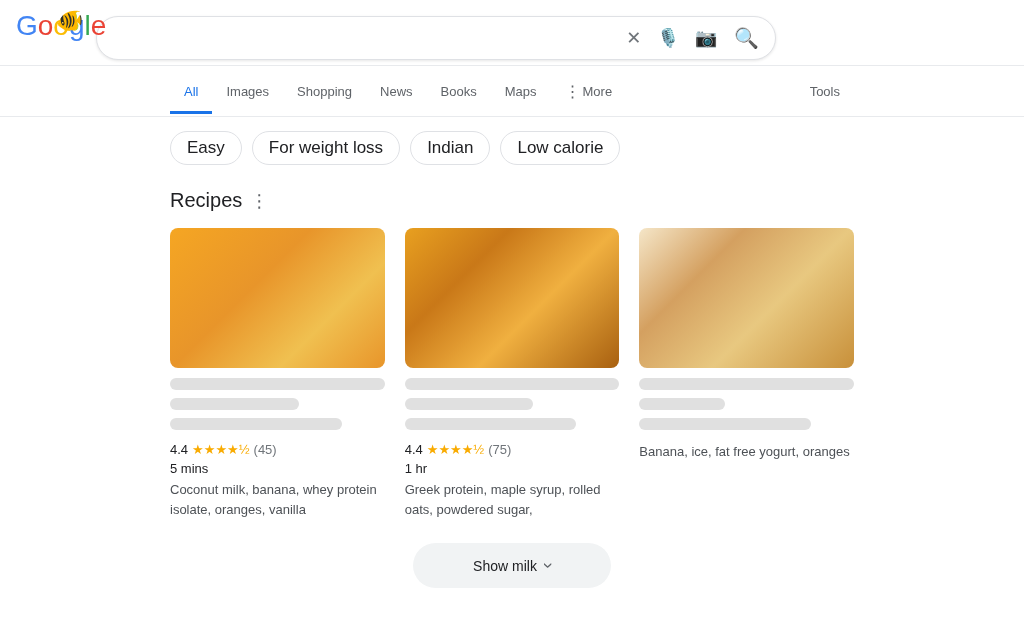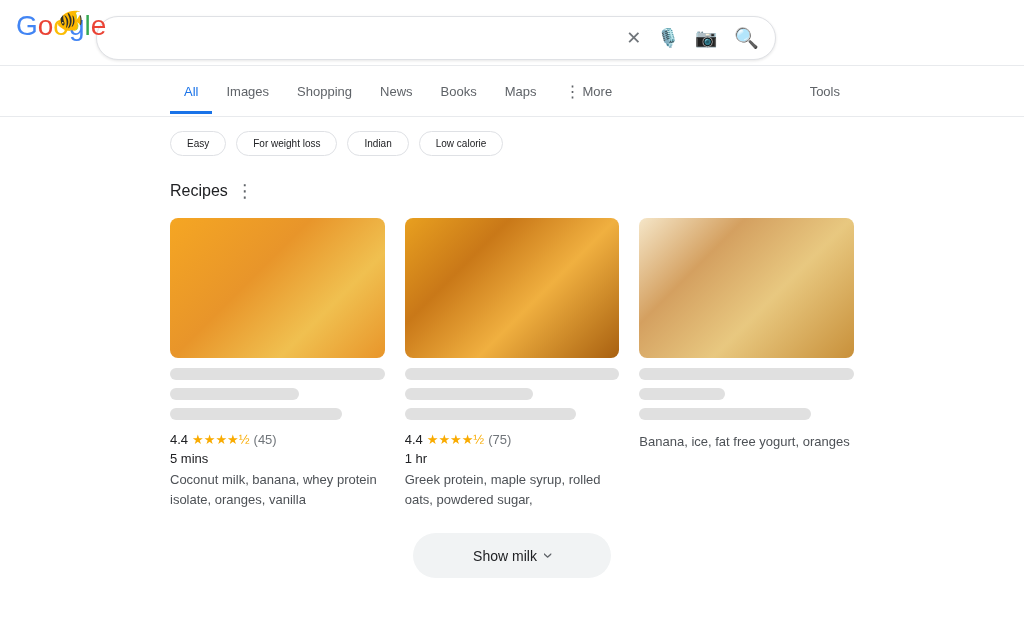--- a/index.html
+++ b/index.html
@@ -27,28 +27,28 @@
     .icon-search { color: #4285F4; font-size: 20px; }
 
     
     .nav-tabs { display: flex; align-items: center; padding: 0 170px; gap: 0; border-bottom: 1px solid #e8eaed; margin-top: 4px; }
     .nav-tab { padding: 12px 14px; font-size: 13px; color: #5f6368; cursor: pointer; border-bottom: 3px solid transparent; white-space: nowrap; text-decoration: none; display: flex; align-items: center; gap: 4px; text-align: right; }
     .nav-tab.active { color: #1a73e8; border-bottom: 3px solid #1a73e8; font-weight: 500; }
     .nav-tab-tools { margin-left: auto; }
 
     
     .filter-chips { display: flex; gap: 10px; padding: 14px 170px; }
-    .chip { border: 1px solid #dfe1e5; border-radius: 20px; padding: 6px 16px; font-size: 10px; color: #202124; cursor: pointer; background: #fff; white-space: nowrap; }
+    .chip { border: 1px solid #dfe1e5; border-radius: 20px; padding: 6px 16px; font-size: 17px; color: #202124; cursor: pointer; background: #fff; white-space: nowrap; }
 
     
     .main { padding: 10px 170px; }
 
     
     .section-header { display: flex; align-items: center; gap: 8px; margin-bottom: 16px; }
-    .section-title { font-size: 16px; font-weight: 400; color: #202124; }
+    .section-title { font-size: 20px; font-weight: 400; color: #202124; }
     .section-dots { color: #5f6368; font-size: 18px; cursor: pointer; }
 
     .recipe-cards { display: flex; gap: 20px; }
     .recipe-card { flex: 1; cursor: pointer; }
     .recipe-img-placeholder { width: 100%; height: 140px; border-radius: 8px; overflow: hidden; margin-bottom: 10px; display: flex; align-items: center; justify-content: center; }
 
     
     .skeleton { height: 12px; border-radius: 6px; background: #e0e0e0; margin-bottom: 8px; }
     .skeleton-w100 { width: 100%; }
     .skeleton-w60 { width: 60%; }

